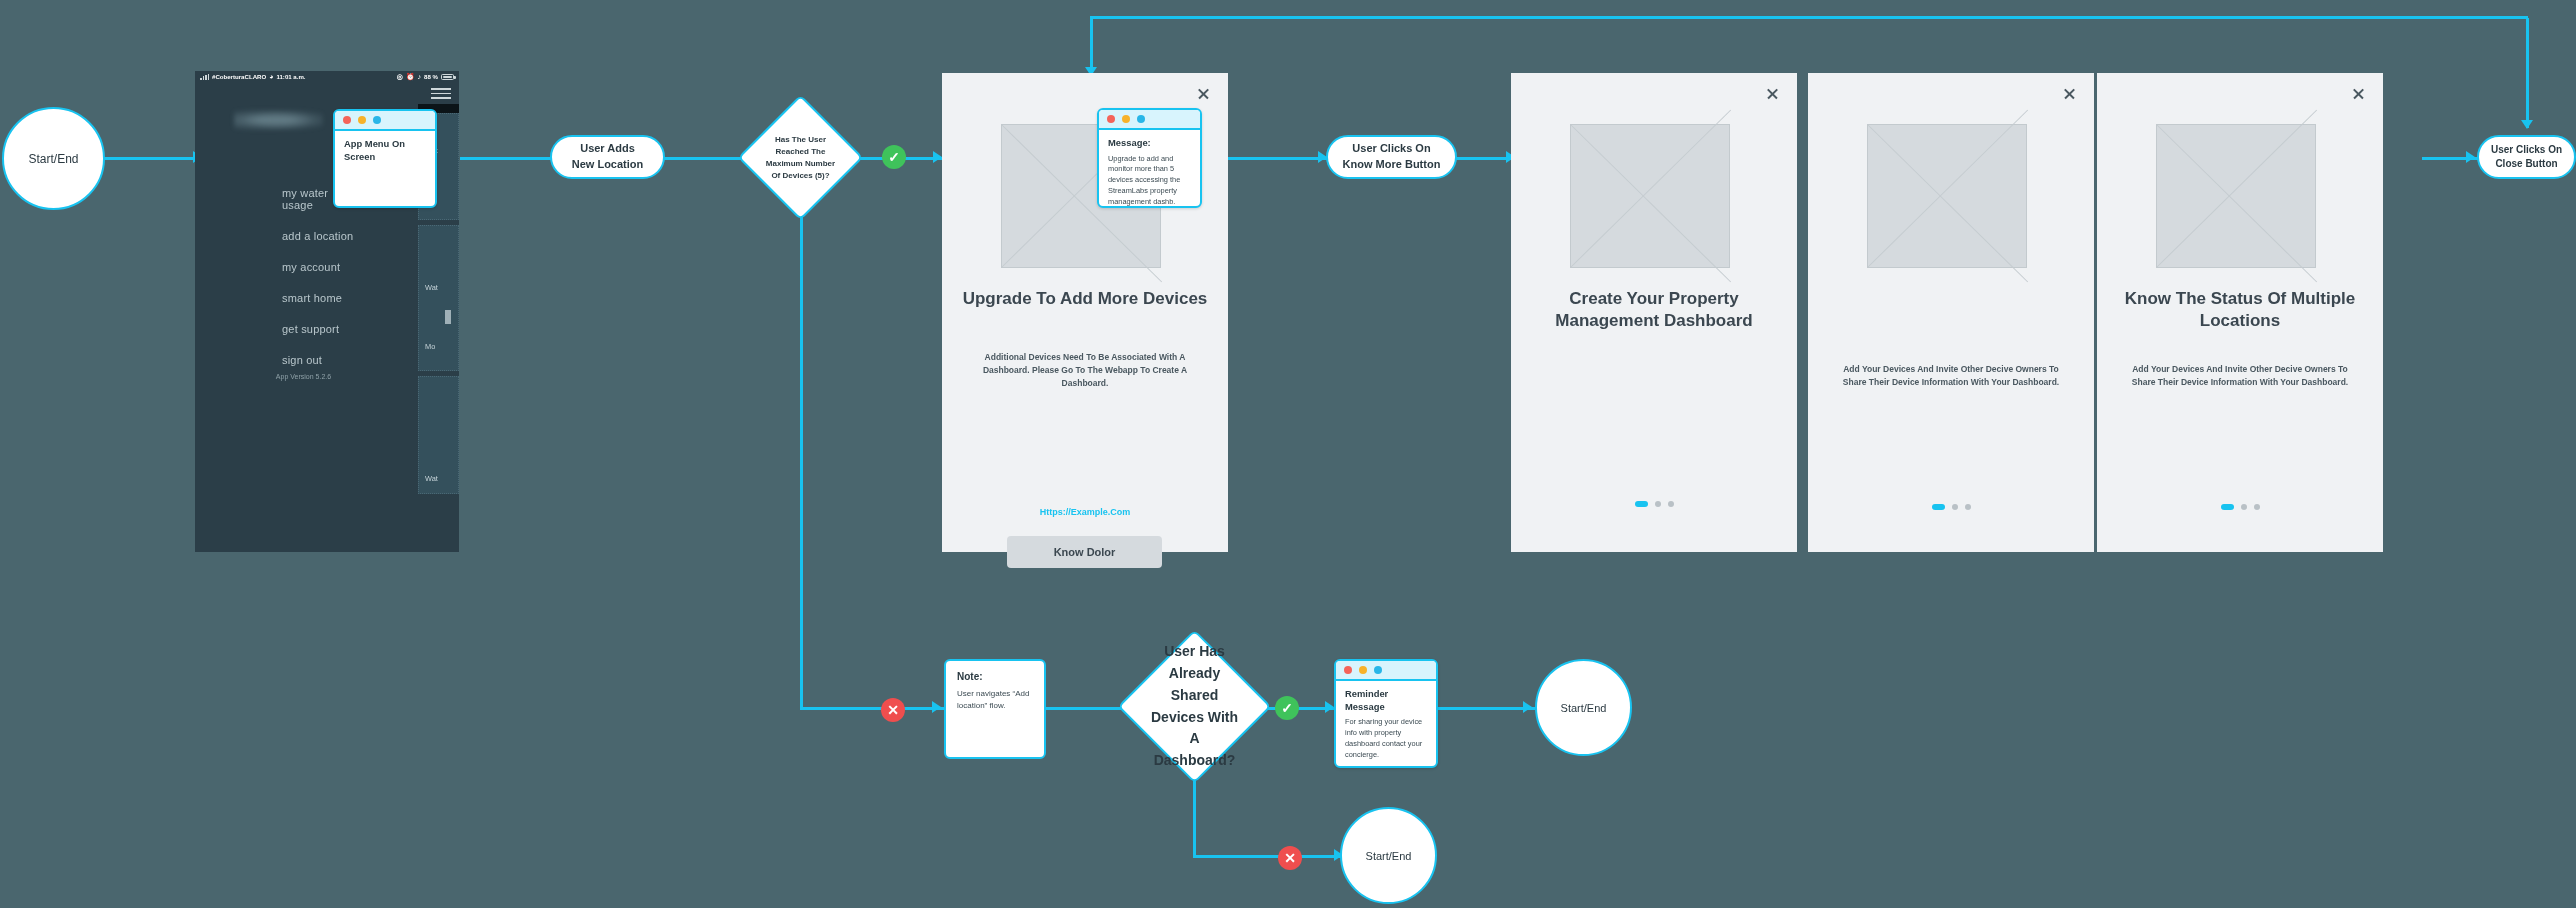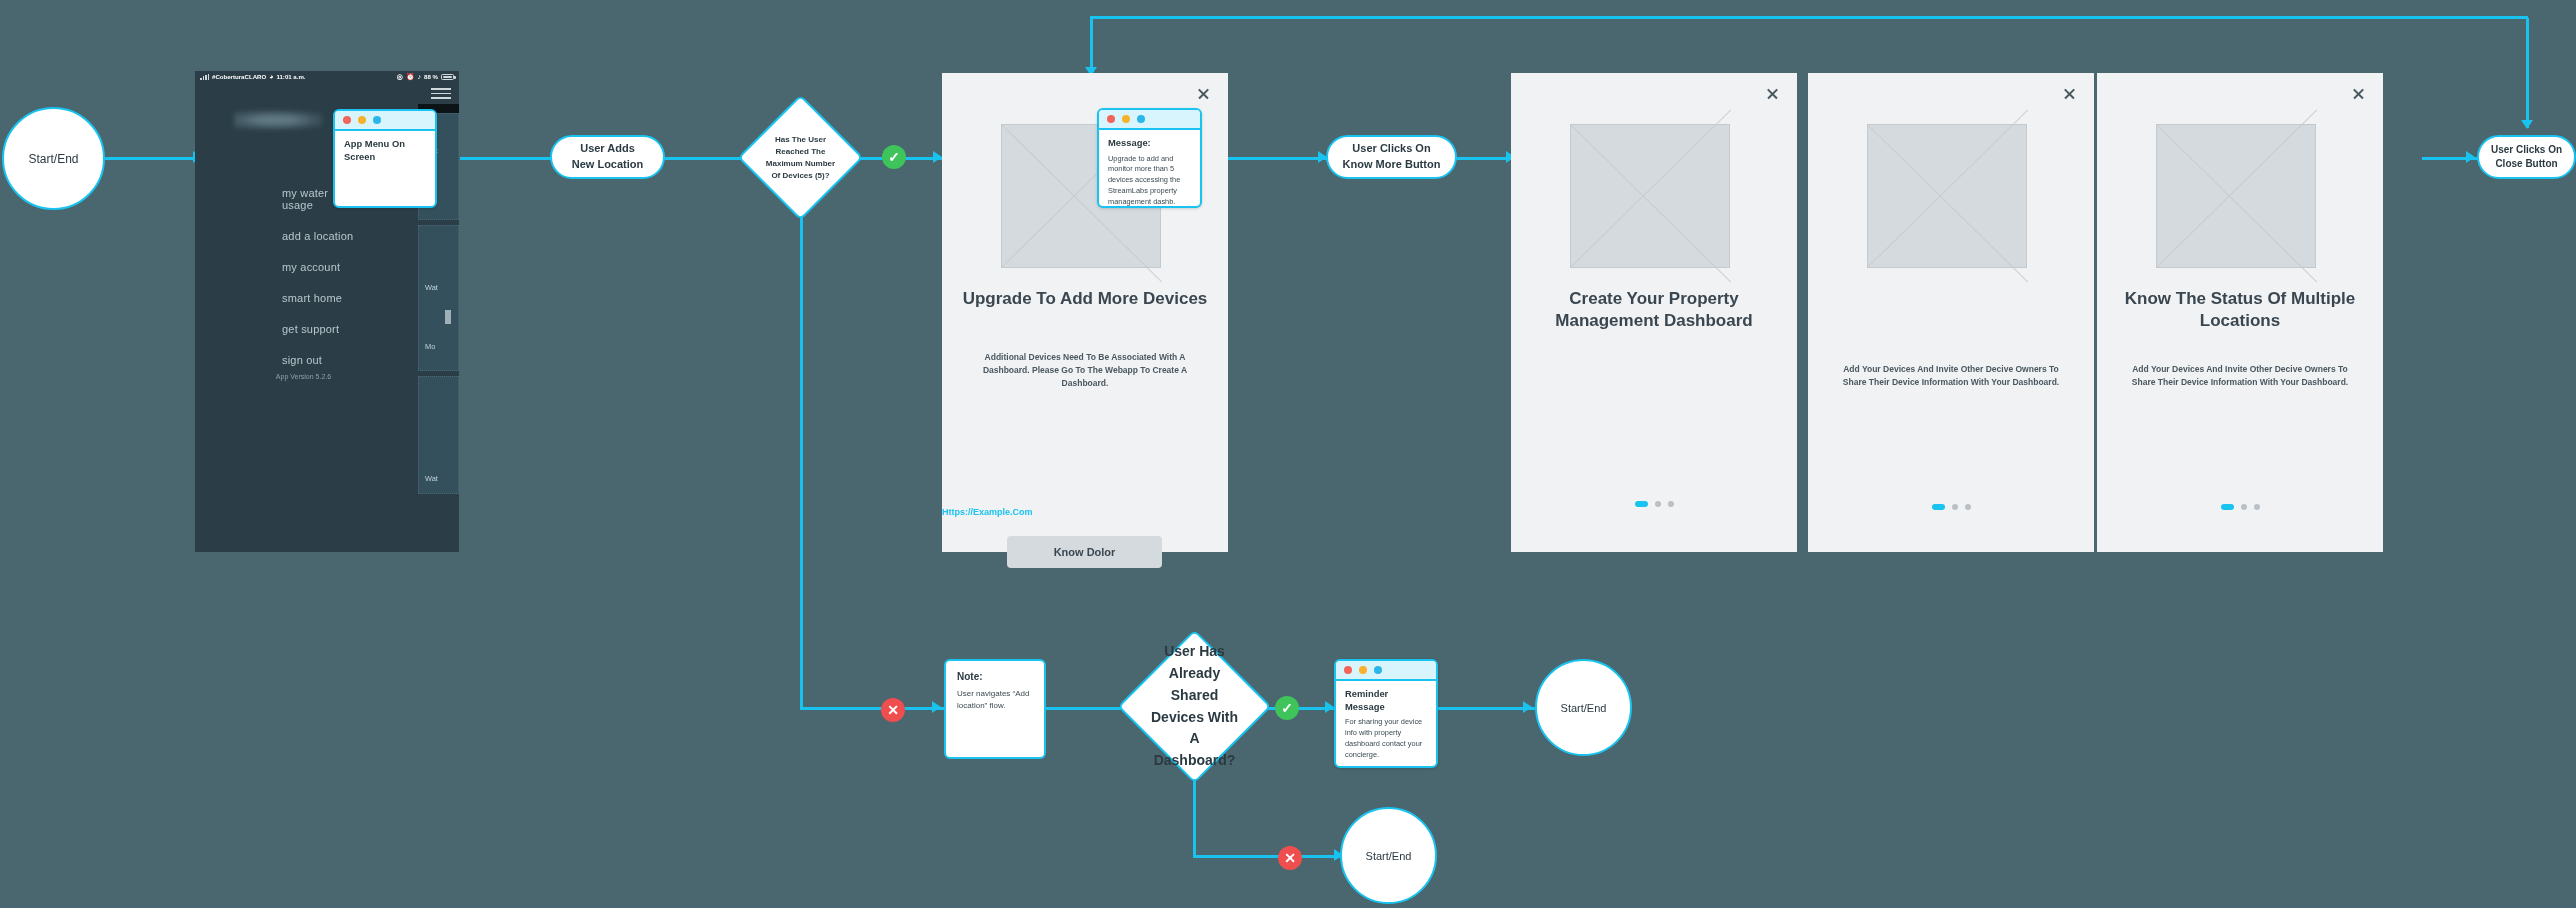--- a/index.html
+++ b/index.html
@@ -163,21 +163,21 @@
     position:absolute; left:0; right:0; text-align:center;
     font-size:17px; font-weight:bold; color:#3b4750; line-height:1.28;
     padding:0 16px;
   }
   .modal-sub {
     position:absolute; left:0; right:0; text-align:center;
     font-size:8.5px; font-weight:bold; color:#4a5860; line-height:1.55;
     padding:0 26px;
   }
   .modal-link {
-    position:absolute; left:0; right:0; 
+    position:absolute; left:0; right:0; text-align:center;
     font-size:9px; font-weight:bold; color:#18c3f0;
   }
   .modal-btn {
     position:absolute; background:#d5dade; border-radius:4px;
     display:flex; align-items:center; justify-content:center;
     font-size:11px; font-weight:bold; color:#3b4750; cursor:pointer;
   }
   .dots { position:absolute; left:0; right:0; display:flex; gap:7px;
     justify-content:center; align-items:center; }
   .dots span { width:6px; height:6px; border-radius:4px; background:#b9c1c6; }

